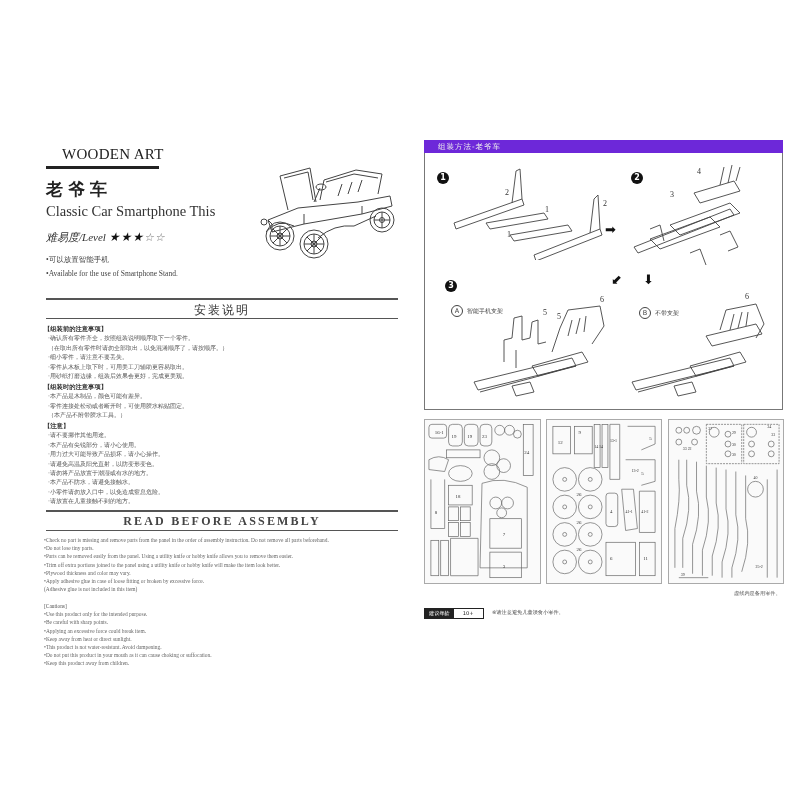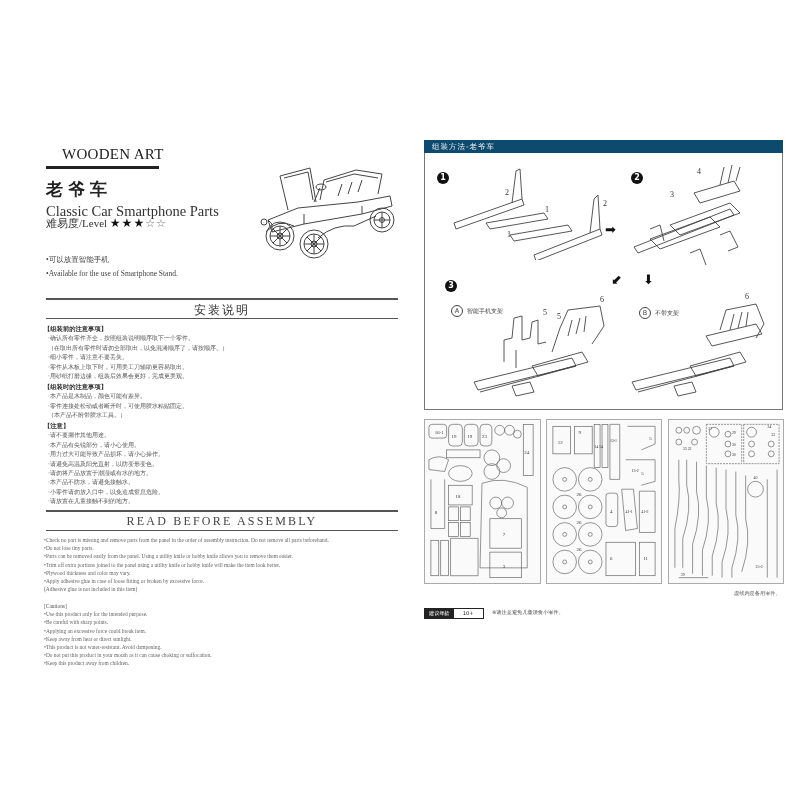--- a/index.html
+++ b/index.html
@@ -5,21 +5,21 @@
   html, body { margin:0; padding:0; background:#ffffff; }
   body { width:800px; height:800px; position:relative; overflow:hidden;
          font-family:"Liberation Serif", serif; color:#222; }
   .abs { position:absolute; }
 
   
   .brand { left:62px; top:146px; font-size:15px; letter-spacing:0.3px; color:#222; }
   .brand-rule { left:46px; top:166px; width:113px; height:3px; background:#222; }
   .title-cn { left:46px; top:178px; font-size:17px; letter-spacing:5px; font-weight:bold; font-family:"DejaVu Serif", serif; }
   .title-en { left:46px; top:203px; font-size:14.5px; color:#333; }
-  .level { left:46px; top:216px; font-size:11px; color:#333; }
+  .level { left:46px; top:230px; font-size:11px; color:#333;font-style:italic; }
   .level .stars-filled { font-size:12px; color:#111; letter-spacing:1px; }
   .level .stars-empty { font-size:11px; color:#777; letter-spacing:1px; }
   .feat { left:46px; font-size:7.5px; color:#444; }
   .feat1 { top:255px; }
   .feat2 { top:269px; }
 
   .car { left:258px; top:162px; width:140px; height:100px; }
 
   .sec-rule { left:46px; width:352px; background:#555; }
   .sec-title { left:46px; width:352px; text-align:center; color:#333; }
@@ -28,32 +28,32 @@
   .sec1-bot { top:318px; height:1px; }
 
   .cn-block { left:44px; width:350px; font-size:6px; line-height:9.4px; color:#555; font-family:"DejaVu Sans", sans-serif; }
   .cn-block .hd { font-weight:bold; color:#333; font-size:6.3px; }
   .cn-block .it { padding-left:4px; }
   .cnb1 { top:324px; }
   .cnb2 { top:382px; }
   .cnb3 { top:421px; }
 
   .sec2-top { top:510px; height:2px; }
-  .sec2-title { top:514px; font-size:12px; letter-spacing:2.2px; font-weight:normal; color:#444; }
+  .sec2-title { top:514px; font-size:12px; letter-spacing:2.2px; font-weight:bold; color:#444; }
   .sec2-bot { top:530px; height:1px; }
 
   .en-block { left:44px; width:356px; font-size:5.4px; line-height:8.2px; color:#666; font-family:"Liberation Serif", serif; }
   .enb1 { top:536px; }
   .enb2 { top:602px; }
   .en-block .hd { color:#555; }
 
   
   .assembly-box { left:424px; top:140px; width:359px; height:270px; border:1px solid #777; box-sizing:border-box; }
-  .assembly-header { left:424px; top:140px; width:359px; height:13px; background:#0c4a6e; color:#eee;
-                     font-size:7.5px; line-height:13px; padding-left:8px; box-sizing:border-box;
+  .assembly-header { left:424px; top:140px; width:359px; height:13px; background:#6d28d9; color:#eee;
+                     font-size:7.5px; line-height:13px; padding-left:14px; box-sizing:border-box;
                      font-family:"DejaVu Serif", serif; letter-spacing:1px; }
   .step-num { width:12px; height:12px; border-radius:50%; background:#111; color:#fff; font-size:8px;
               line-height:12px; text-align:center; font-family:"DejaVu Sans", sans-serif; font-weight:bold; }
   .arrow { font-size:13px; color:#111; font-family:"DejaVu Sans", sans-serif; line-height:1; }
   .variant { font-size:6px; color:#444; font-family:"DejaVu Sans", sans-serif; }
   .variant .circ { display:inline-block; width:10px; height:10px; border:1px solid #444; border-radius:50%;
                    text-align:center; line-height:10px; font-size:6.5px; margin-right:4px; vertical-align:middle; }
   .partlbl { font-size:8px; color:#333; font-family:"Liberation Serif", serif; }
 
   .sheet { top:419px; height:165px; border:1px solid #aaa; box-sizing:border-box; background:#fafafa; }
@@ -67,21 +67,21 @@
   .age-badge .lbl { background:#222; color:#fff; padding:0 4px; }
   .age-badge .val { background:#fff; color:#222; padding:0 9px; }
   .age-note { left:492px; top:609px; font-size:5.2px; color:#444; font-family:"DejaVu Sans", sans-serif; }
 </style>
 </head>
 <body>
 
 <div class="abs brand">WOODEN ART</div>
 <div class="abs brand-rule"></div>
 <div class="abs title-cn">老爷车</div>
-<div class="abs title-en">Classic Car Smartphone Parts</div>
+<div class="abs title-en">Classic Car Smartphone This</div>
 <div class="abs level">
   <span>难易度/Level</span>
   <span class="stars-filled">★★★</span><span class="stars-empty">☆☆</span>
 </div>
 <div class="abs feat feat1">•可以放置智能手机</div>
 <div class="abs feat feat2">•Available for the use of Smartphone Stand.</div>
 
 <svg class="abs car" viewBox="0 0 140 100" fill="none" stroke="#444" stroke-width="1">
 
   <path d="M10 58 L40 46 L100 40 L132 34 L134 44 L104 52 L46 62 L14 70 Z"></path>

